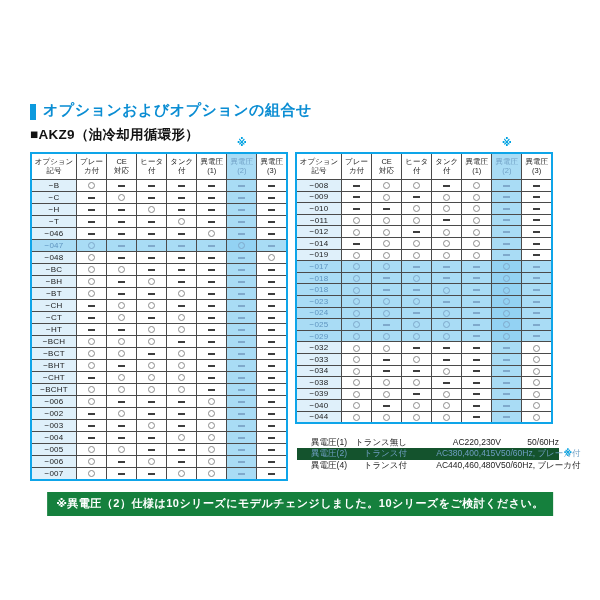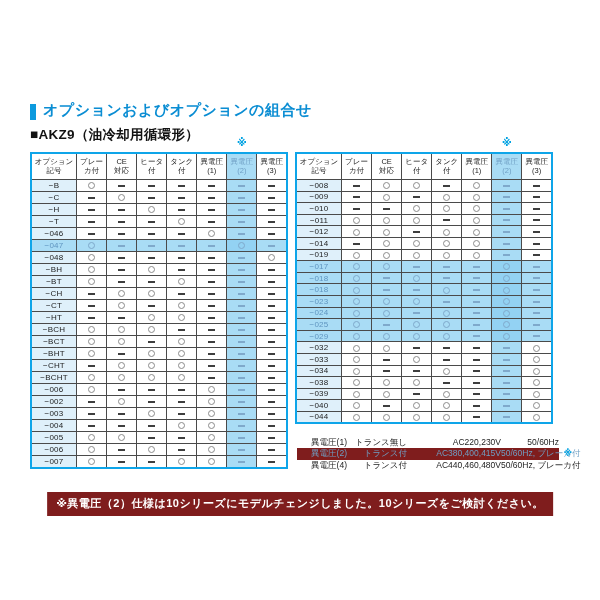--- a/index.html
+++ b/index.html
@@ -36,25 +36,25 @@
   .hl-row .mk-dash,td.hl-col .mk-dash{background:#7fa9cb;}
 
   
   .ref-mark{position:absolute;font-size:10px;color:#00a2e2;font-weight:bold;}
   .ref-mark.left{left:237px;top:137px;}
   .ref-mark.right{left:502px;top:137px;}
 
   
   .legend{position:absolute;left:297px;top:437px;width:262px;font-size:8.5px;color:#1c1c1c;}
   .legend-row{position:relative;display:grid;grid-template-columns:50px 60px 94px auto;height:11.4px;line-height:11.4px;white-space:nowrap;text-align:right;}
-  .legend-row.hl{background:#7f1d1d;color:#6f9fc4;}
+  .legend-row.hl{background:#14532d;color:#6f9fc4;}
   .legend-mark{position:absolute;right:-13px;top:0;color:#00a2e2;font-weight:bold;}
 
   
-  .bottom-note{position:absolute;left:50%;top:492px;transform:translateX(-50%);background:#7f1d1d;color:#ffffff;
+  .bottom-note{position:absolute;left:50%;top:492px;transform:translateX(-50%);background:#15803d;color:#ffffff;
                font-weight:bold;font-size:11px;padding:4px 9px 5px;white-space:nowrap;letter-spacing:.5px;}
 </style>
 </head>
 <body>
 
 <div class="page">
 
   <div class="section-title">
     <span class="title-bar"></span>
     <h1>オプションおよびオプションの組合せ</h1>
@@ -146,20 +146,30 @@
         </tr>
         <tr>
           <td class="code-col">−048</td>
           <td><span class="mk-circle"></span></td>
           <td><span class="mk-dash"></span></td>
           <td><span class="mk-dash"></span></td>
           <td><span class="mk-dash"></span></td>
           <td><span class="mk-dash"></span></td>
           <td class="hl-col"><span class="mk-dash"></span></td>
           <td><span class="mk-circle"></span></td>
+        </tr>
+        <tr>
+          <td class="code-col">−BC</td>
+          <td><span class="mk-circle"></span></td>
+          <td><span class="mk-circle"></span></td>
+          <td><span class="mk-dash"></span></td>
+          <td><span class="mk-dash"></span></td>
+          <td><span class="mk-dash"></span></td>
+          <td class="hl-col"><span class="mk-dash"></span></td>
+          <td><span class="mk-dash"></span></td>
         </tr>
         <tr>
           <td class="code-col">−BH</td>
           <td><span class="mk-circle"></span></td>
           <td><span class="mk-dash"></span></td>
           <td><span class="mk-circle"></span></td>
           <td><span class="mk-dash"></span></td>
           <td><span class="mk-dash"></span></td>
           <td class="hl-col"><span class="mk-dash"></span></td>
           <td><span class="mk-dash"></span></td>

